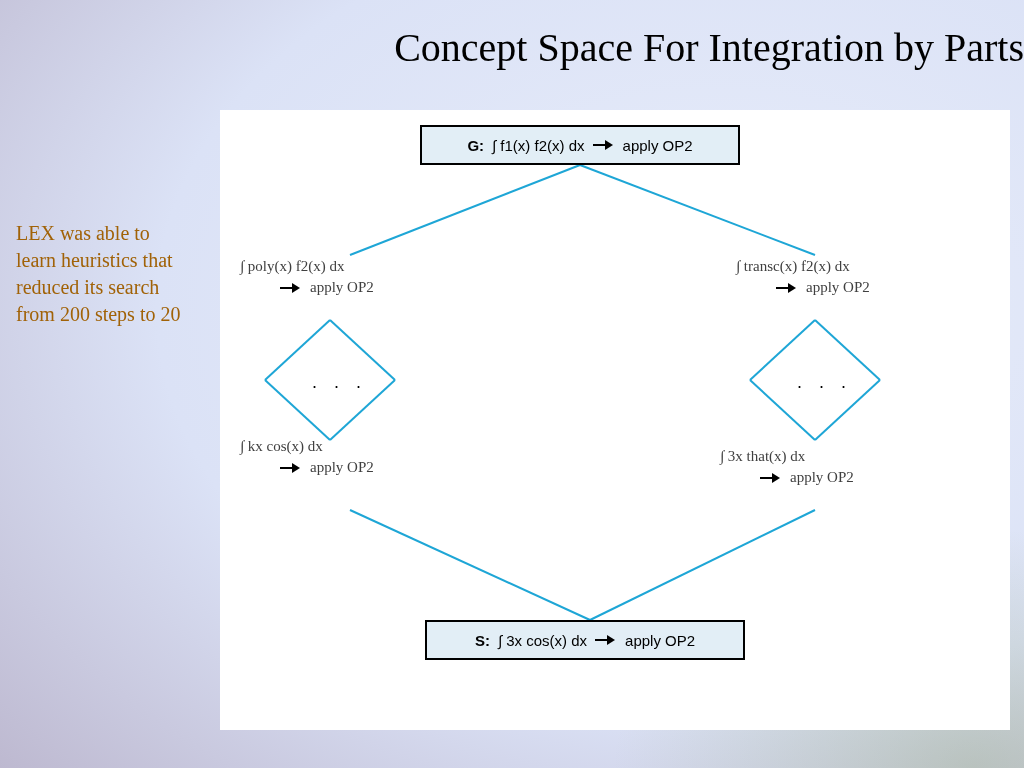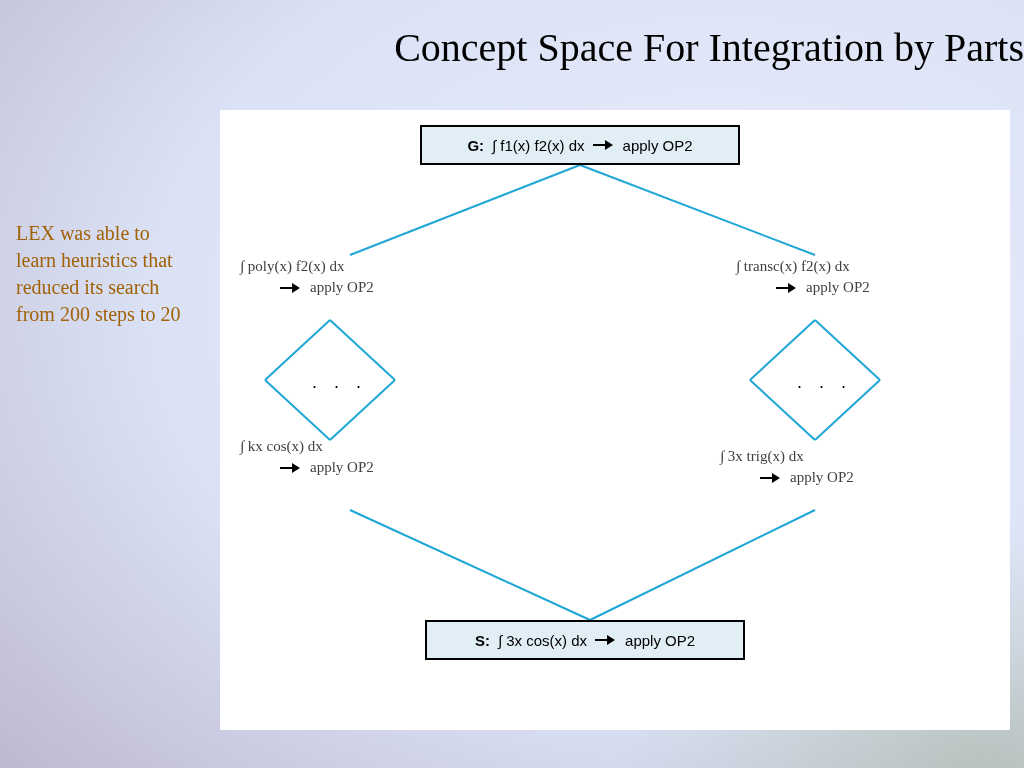--- a/index.html
+++ b/index.html
@@ -165,21 +165,21 @@
 
   <div class="node-free" style="left:20px; top:328px;">
     <div class="line1">∫ kx cos(x) dx</div>
     <div class="line2">
       <span class="arrow-icon"></span>
       <span>apply OP2</span>
     </div>
   </div>
 
   <div class="node-free" style="left:500px; top:338px;">
-    <div class="line1">∫ 3x trig(x) dx</div>
+    <div class="line1">∫ 3x that(x) dx</div>
     <div class="line2">
       <span class="arrow-icon"></span>
       <span>apply OP2</span>
     </div>
   </div>
 
   <div class="node-box" style="left:205px; top:510px; width:320px; height:40px;">
     <div class="node-inner">
       <span class="label">S:</span>
       <span>∫ 3x cos(x) dx</span>

